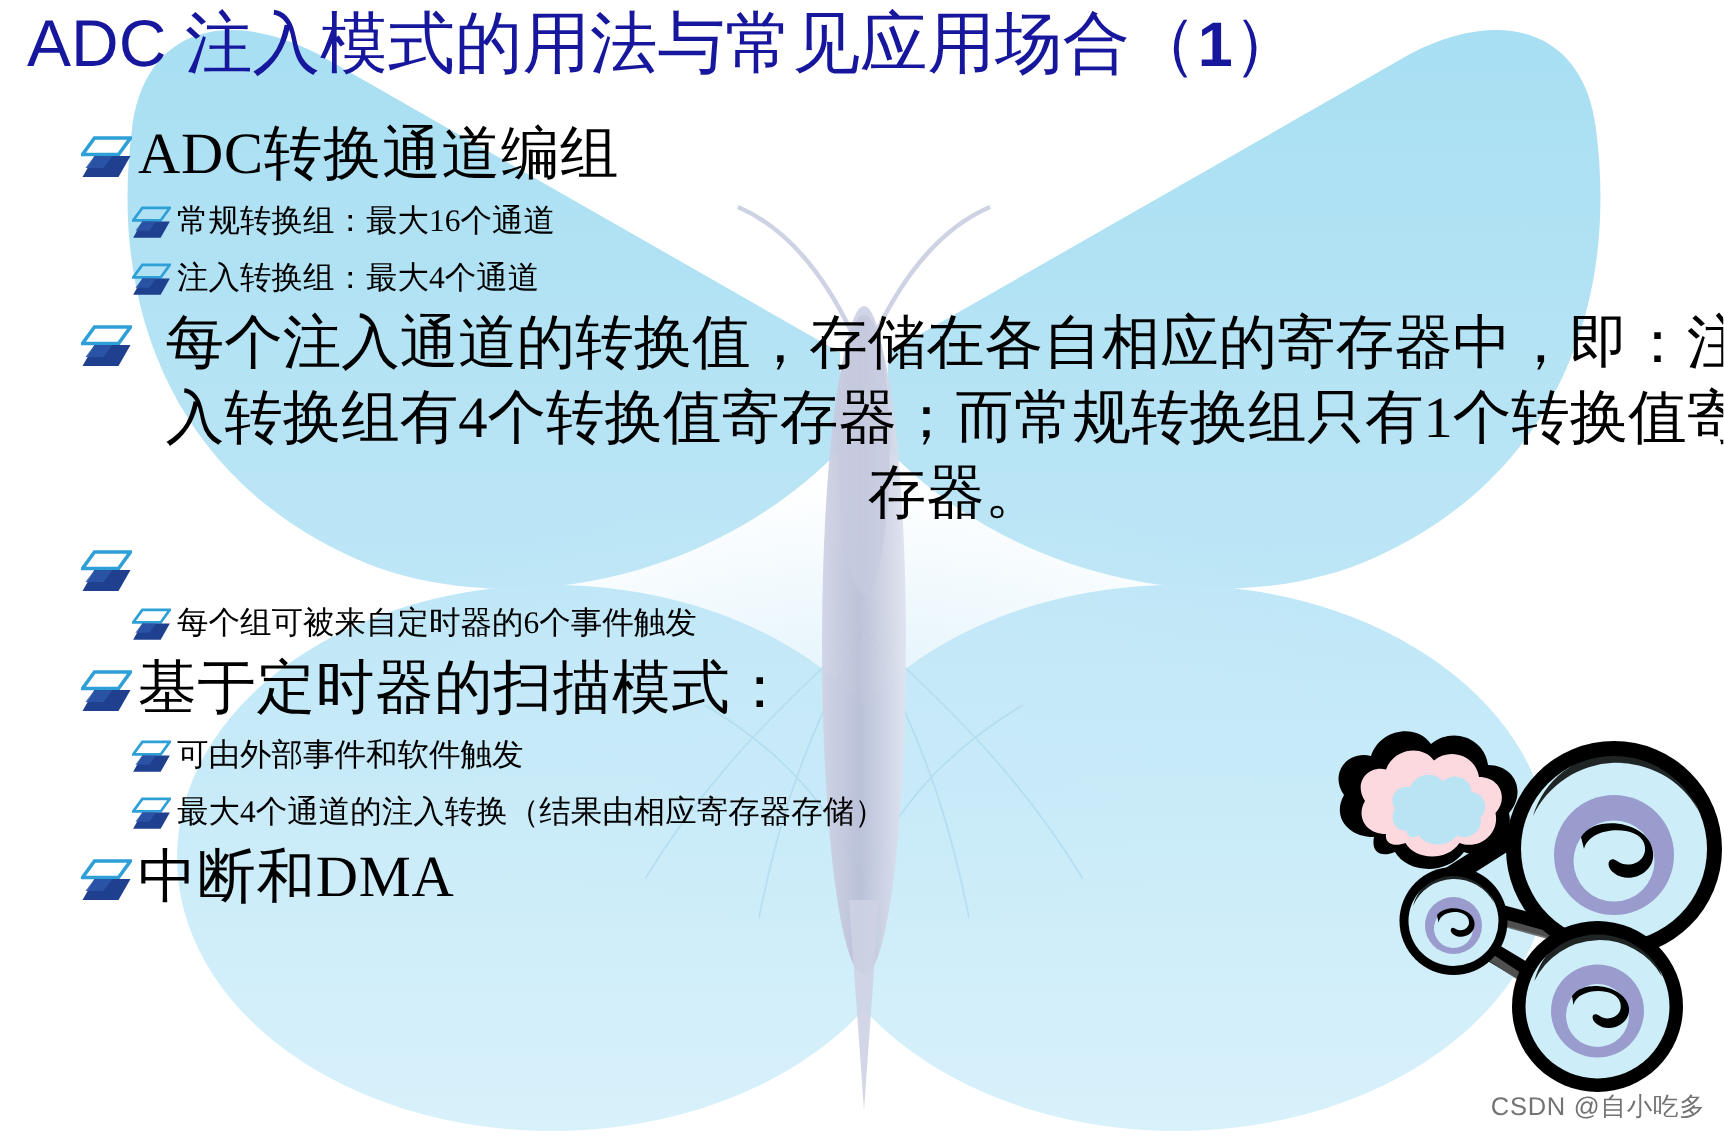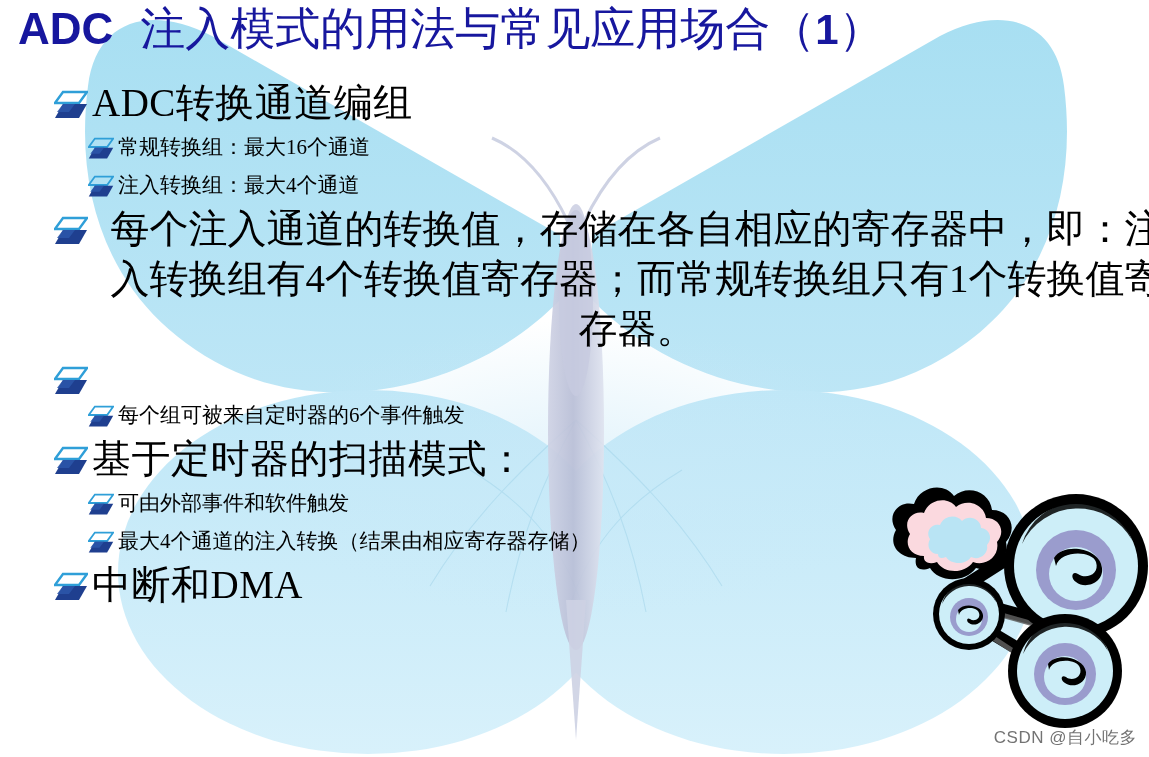--- a/index.html
+++ b/index.html
@@ -20,25 +20,25 @@
 
   
   #title{
     position:absolute;left:18px;top:2px;width:1120px;height:56px;
     z-index:3;
     white-space:nowrap;
     line-height:54px;
   }
   #title .ttl-latin{
     font-family:"Liberation Sans","DejaVu Sans",sans-serif;
-    font-weight:bold;font-size:44px;color:#17179e;
+    font-weight:normal;font-size:44px;color:#17179e;
     letter-spacing:0px;
   }
   #title .ttl-cjk{
-    font-family:Liberation Mono, monospace;
+    font-family:Liberation Sans, sans-serif;
     font-weight:normal;font-size:45px;color:#17179e;
   }
   #title .ttl-num{
     font-family:"Liberation Sans","DejaVu Sans",sans-serif;
     font-weight:bold;font-size:42px;color:#17179e;
   }
 
   
   #body{position:absolute;left:0;top:78px;width:1149px;z-index:3;margin-left:48px;}
 

